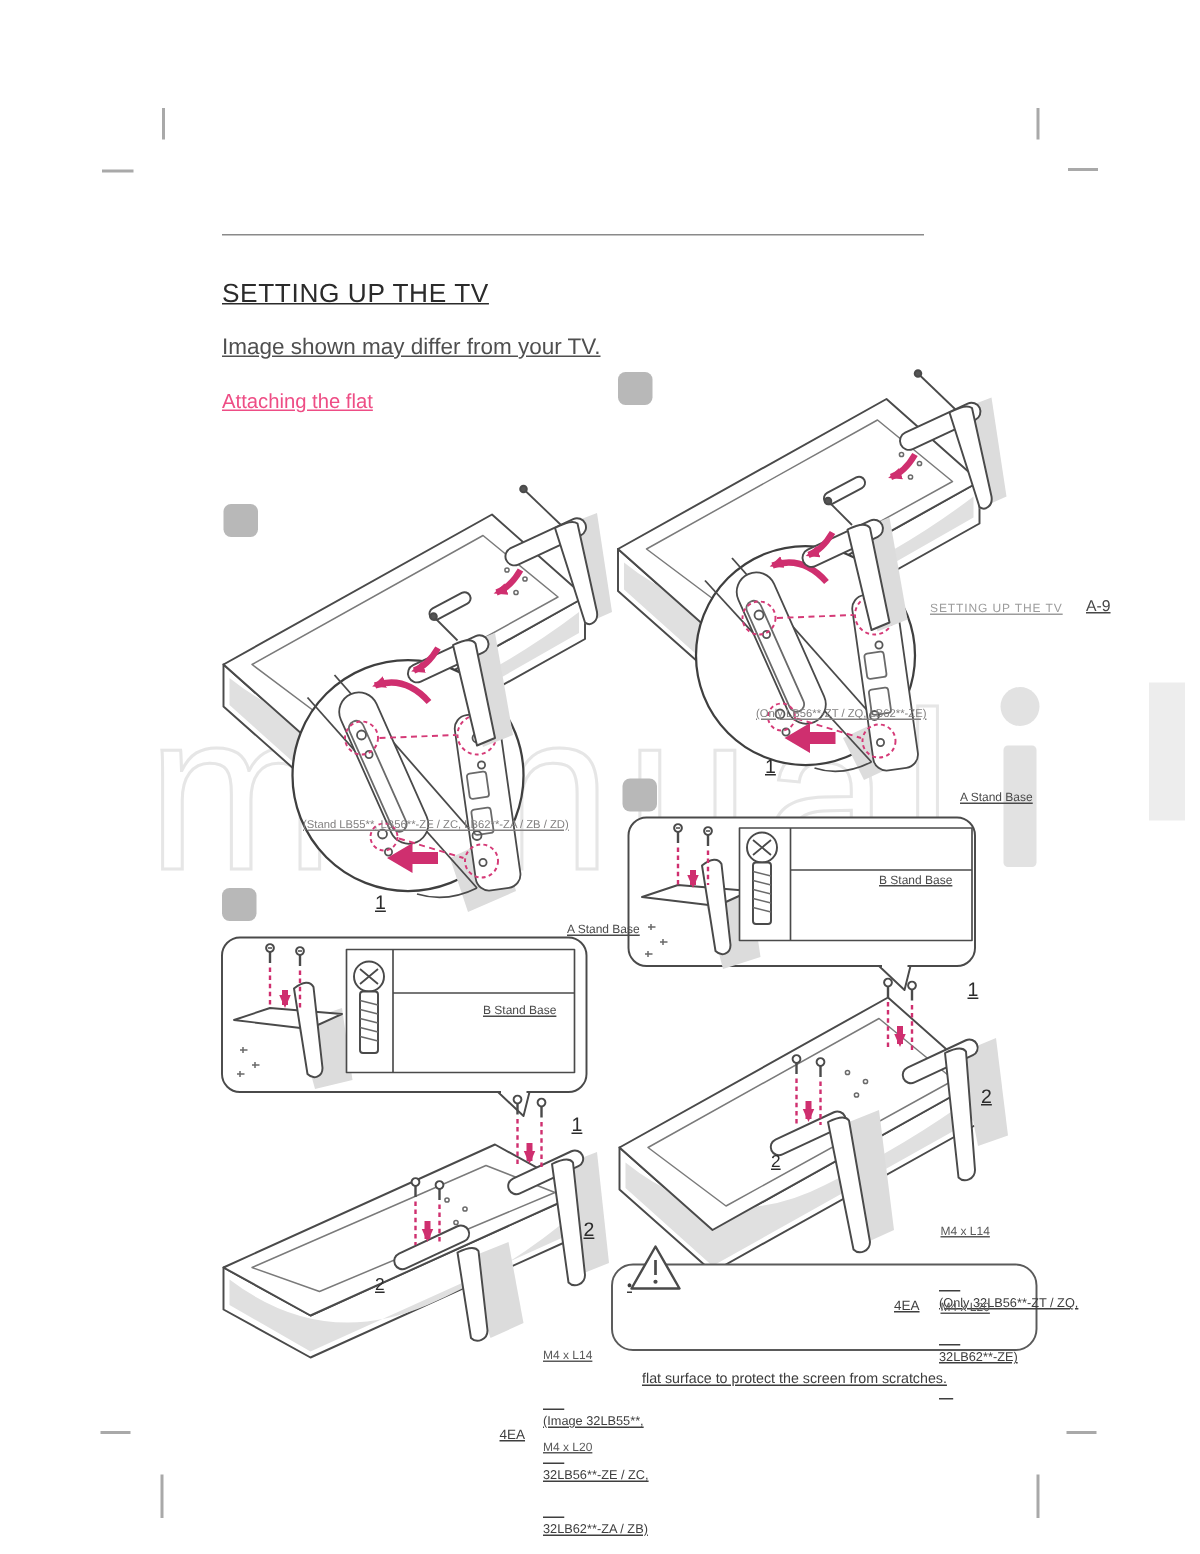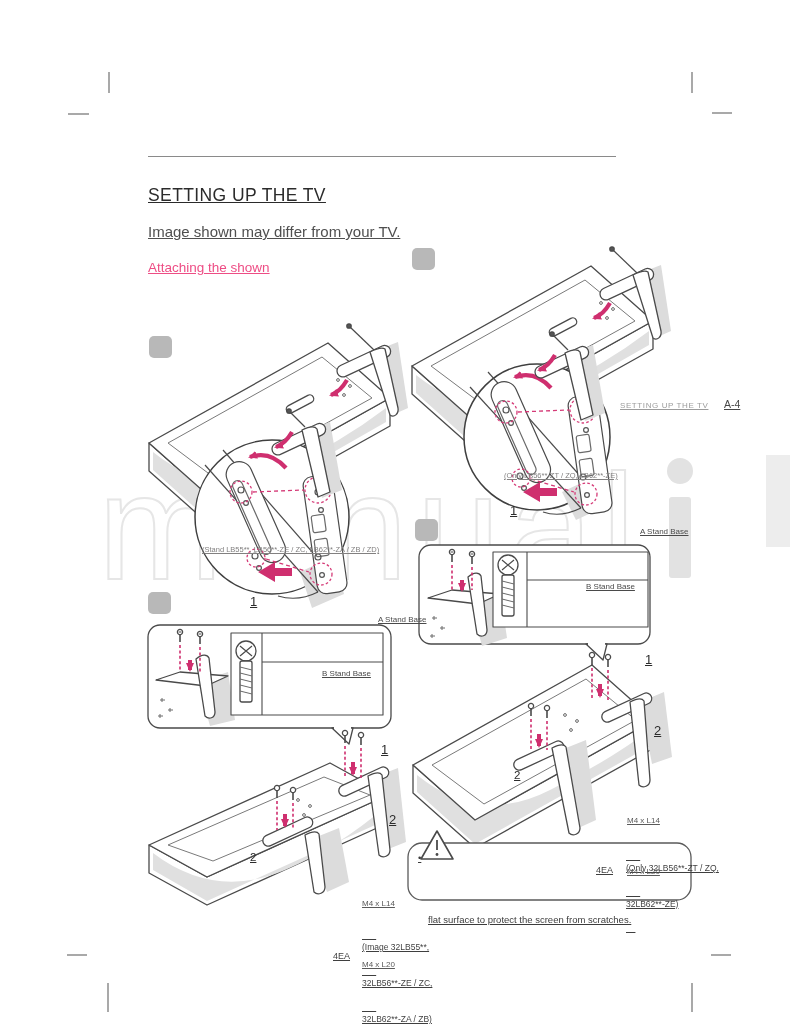--- a/index.html
+++ b/index.html
@@ -375,23 +375,23 @@
         <line x1="437" y1="840" x2="437" y2="850" stroke="#4a4a4a" stroke-width="1.8"></line>
         <circle cx="437" cy="854.5" r="1.4" fill="#4a4a4a"></circle>
       </g>
     </g>
   </svg>
 
   <div class="txtlayer">
 
     <div class="t title" style="left:148px;top:185px;">SETTING UP THE TV</div>
     <div class="t subtitle" style="left:148px;top:223px;">Image shown may differ from your TV.</div>
-    <div class="t heading" style="left:148px;top:260px;">Attaching the shown</div>
+    <div class="t heading" style="left:148px;top:260px;">Attaching the flat</div>
     <div class="t runhead" style="left:620px;top:401px;">SETTING UP THE TV</div>
-    <div class="t pagenum" style="left:724px;top:398px;">A-4</div>
+    <div class="t pagenum" style="left:724px;top:398px;">A-9</div>
 
     <div class="t modelnote" style="left:504px;top:471px;">(Only LB56**-ZT / ZQ, LB62**-ZE)</div>
     <div class="t step" style="left:510px;top:503px;">1</div>
     <div class="t small" style="left:640px;top:527px;color:#4a4a4a;">A Stand Base</div>
     <div class="t small" style="left:586px;top:582px;color:#4a4a4a;">B Stand Base</div>
     <div class="t step" style="left:645px;top:652px;">1</div>
     <div class="t step" style="left:654px;top:723px;">2</div>
     <div class="t step" style="left:514px;top:769px;font-size:11.5px;">2</div>
     <div class="t small" style="left:627px;top:816px;">M4 x L14</div>
     <div class="t modelblock" style="left:626px;top:838px;">

